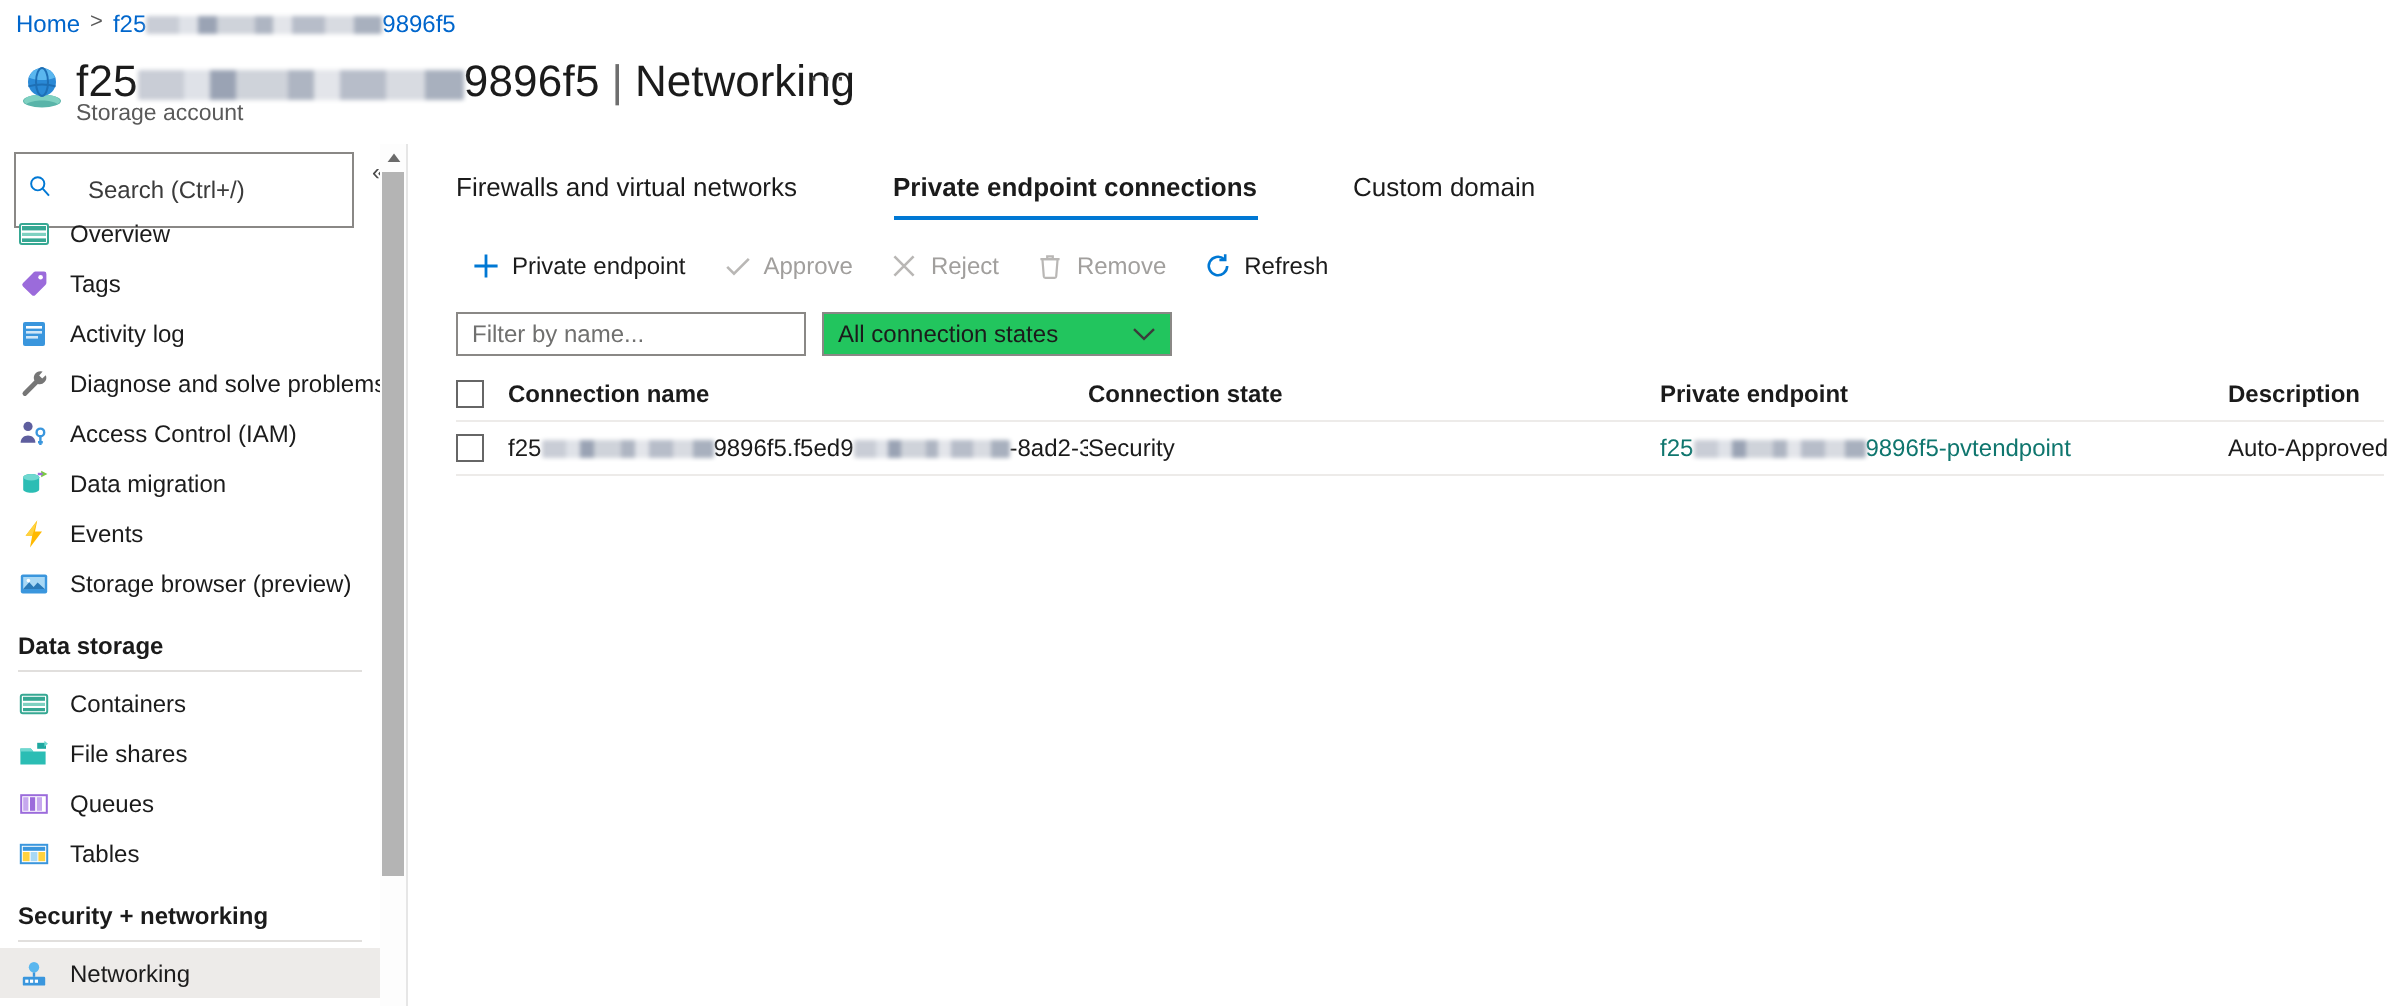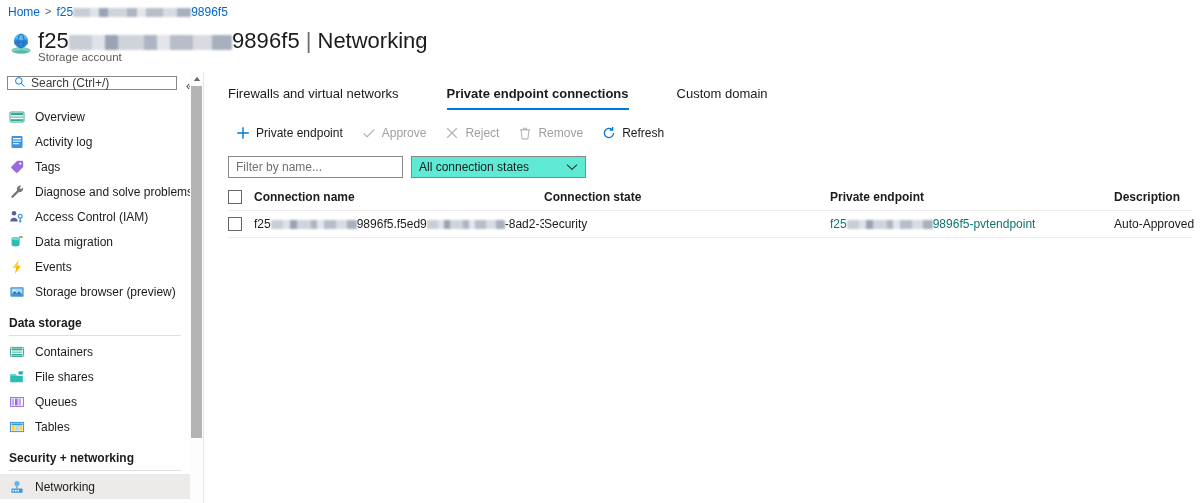--- a/index.html
+++ b/index.html
@@ -50,23 +50,23 @@
     position: absolute; left: 38px; top: 51px;
     font-size: 11.5px; color: #5a5a5a;
   }
 
   
   .rail {
     position: absolute; left: 0; top: 72px; width: 204px; height: 431px;
     background: #ffffff;
   }
   .searchbox {
-    position: absolute; left: 7px; top: 4px; width: 170px; height: 14px;
+    position: absolute; left: 7px; top: 4px; width: 170px; height: 38px;
     border: 1px solid #8a8886; background: #fff;
-    display: flex; align-items: center; padding: 0 6px; gap: 5px;
+    display: flex; align-items: center; padding: 0 6px; gap: 18px;
   }
   .searchbox .ph { font-size: 12px; color: #3b3b3b; }
   .collapse {
     position: absolute; left: 186px; top: 8px;
     font-size: 12px; color: #4a4a4a; cursor: pointer; line-height: 12px;
   }
   .navlist { position: absolute; left: 0; top: 32px; width: 190px; }
   .navitem {
     display: flex; align-items: center; height: 25px;
     padding-left: 9px; gap: 10px; cursor: pointer;
@@ -123,21 +123,21 @@
   .cmd.disabled { color: #a19f9d; cursor: default; }
   .cmd .ico { width: 14px; height: 14px; flex: 0 0 14px; display:block; }
 
   .filters { position: absolute; left: 24px; top: 84px; display: flex; gap: 8px; align-items: center; }
   .txtfilter {
     width: 175px; height: 22px; border: 1px solid #8a8886; background: #fff;
     display: flex; align-items: center; padding: 0 7px;
     font-size: 12px; color: #70706f;
   }
   .ddfilter {
-    width: 175px; height: 22px; border: 1px solid #8a8886; background: #5eead4;
+    width: 175px; height: 22px; border: 1px solid #8a8886; background: #22c55e;
     display: flex; align-items: center; justify-content: space-between;
     padding: 0 7px; font-size: 12px; color: #1b1b1b; cursor: pointer;
   }
 
   
   .tbl { position: absolute; left: 24px; top: 112px; right: 8px; }
   .trow { display: flex; align-items: center; height: 27px; border-bottom: 1px solid #edebe9; }
   .trow.head { font-weight: bold; font-size: 12px; color: #1b1b1b; }
   .trow.body { font-size: 12px; color: #1b1b1b; border-bottom: 1px solid #edebe9; }
   .cell-cb { width: 26px; flex: 0 0 26px; display: flex; align-items: center; }
@@ -205,37 +205,37 @@
             <rect x="2" y="7.4" width="12" height="1.6" fill="#7fd1c1"></rect>
             <rect x="2" y="10.2" width="12" height="1.8" fill="#36a893"></rect>
           </svg>
         </span>
         <span>Overview</span>
       </div>
 
       <div class="navitem">
         <span class="ico">
           <svg viewBox="0 0 16 16" width="16" height="16">
+            <path d="M8.6 1.8H13a1.2 1.2 0 0 1 1.2 1.2v4.4a1.6 1.6 0 0 1-.5 1.1l-5 5a1.3 1.3 0 0 1-1.8 0L2.5 9.3a1.3 1.3 0 0 1 0-1.8l5-5a1.6 1.6 0 0 1 1.1-.7z" fill="#9b6bdb"></path>
+            <circle cx="11.3" cy="4.6" r="1.15" fill="#fff"></circle>
+          </svg>
+        </span>
+        <span>Tags</span>
+      </div>
+
+      <div class="navitem">
+        <span class="ico">
+          <svg viewBox="0 0 16 16" width="16" height="16">
             <rect x="2.5" y="2" width="11" height="12" rx="1" fill="#3a96dd"></rect>
             <rect x="4" y="4" width="8" height="1.3" fill="#fff"></rect>
             <rect x="4" y="6.5" width="8" height="1.3" fill="#cfe6f7"></rect>
             <rect x="4" y="9" width="6" height="1.3" fill="#cfe6f7"></rect>
           </svg>
         </span>
         <span>Activity log</span>
-      </div>
-
-      <div class="navitem">
-        <span class="ico">
-          <svg viewBox="0 0 16 16" width="16" height="16">
-            <path d="M8.6 1.8H13a1.2 1.2 0 0 1 1.2 1.2v4.4a1.6 1.6 0 0 1-.5 1.1l-5 5a1.3 1.3 0 0 1-1.8 0L2.5 9.3a1.3 1.3 0 0 1 0-1.8l5-5a1.6 1.6 0 0 1 1.1-.7z" fill="#9b6bdb"></path>
-            <circle cx="11.3" cy="4.6" r="1.15" fill="#fff"></circle>
-          </svg>
-        </span>
-        <span>Tags</span>
       </div>
 
       <div class="navitem">
         <span class="ico">
           <svg viewBox="0 0 16 16" width="16" height="16">
             <path d="M11.2 1.6a3.3 3.3 0 0 0-3 4.7L2.6 11.9a1.2 1.2 0 0 0 1.7 1.7l5.6-5.6a3.3 3.3 0 0 0 4-4.4L12.1 5.3 10.6 3.8l1.7-2a3.3 3.3 0 0 0-1.1-.2z" fill="#767676"></path>
           </svg>
         </span>
         <span>Diagnose and solve problems</span>
       </div>

